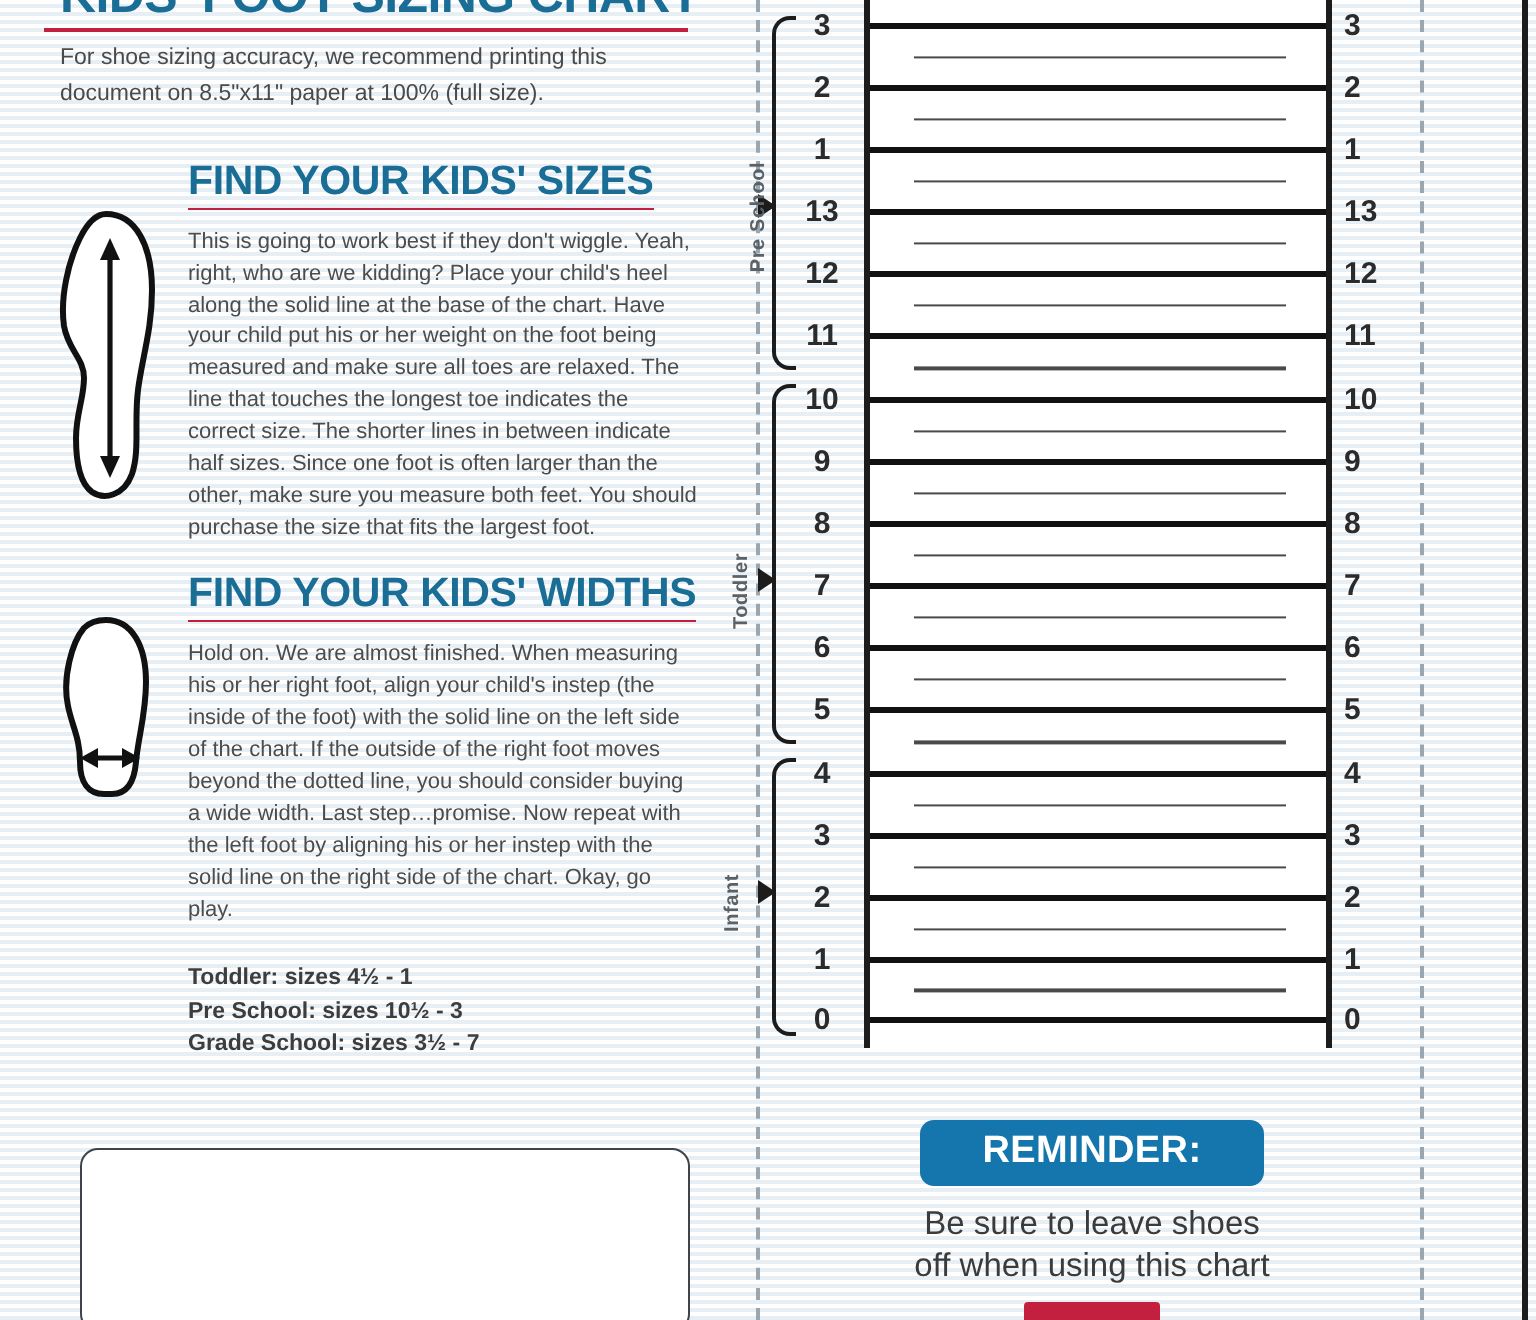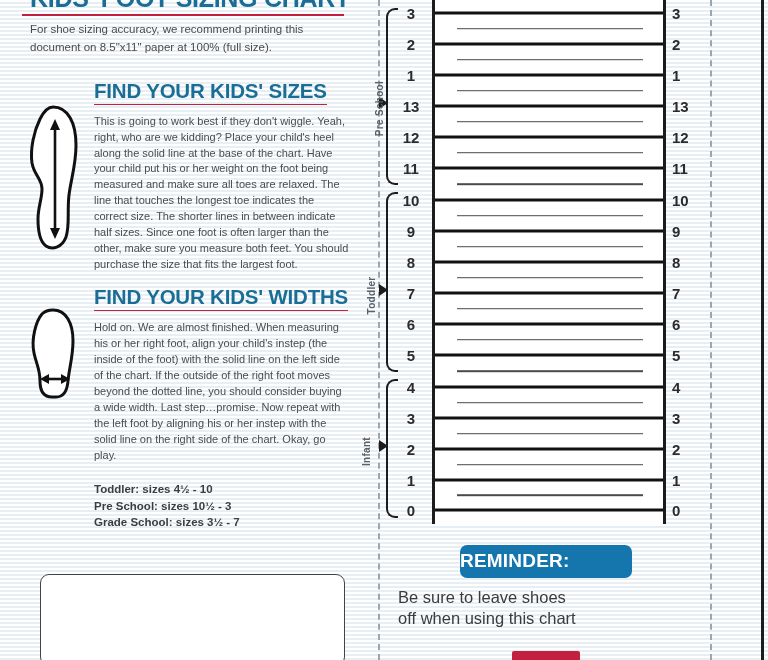--- a/index.html
+++ b/index.html
@@ -209,22 +209,23 @@
     letter-spacing: 0.3px;
     white-space: nowrap;
     transform-origin: center center;
     transform: rotate(-90deg) translateX(0);
   }
 
   
   .reminder {
     position: absolute;
     left: 398px;
-    top: 545px;
+    top: 560px;
     width: 296px;
+    text-align: center;
   }
   .reminder-pill {
     display: block;
     margin: 0 auto;
     width: 172px;
     background: #1476ad;
     color: #ffffff;
     font-size: 19px;
     font-weight: bold;
     letter-spacing: 0.2px;
@@ -288,21 +289,21 @@
         <line x1="24" y1="72" x2="42" y2="72" stroke="#111" stroke-width="2.6"></line>
         <polygon points="18,72 27,67 27,77" fill="#111"></polygon>
         <polygon points="48,72 39,67 39,77" fill="#111"></polygon>
       </svg>
     </div>
     <div class="section-heading">FIND YOUR KIDS' WIDTHS</div>
     <div class="section-body">Hold on.  We are almost finished.  When measuring his or her right foot, align your child's instep (the inside of the foot) with the solid line on the left side of the chart.  If the outside of the right foot moves beyond the dotted line,  you should consider buying a wide width.  Last step…promise.  Now repeat with the left foot by aligning his or her instep with the solid line on the right side of the chart. Okay, go play.</div>
   </div>
 
   <div class="size-list">
-    <div>Toddler: sizes 4½ - 10</div>
+    <div>Toddler: sizes 4½ - 1</div>
     <div>Pre School: sizes 10½ - 3</div>
     <div>Grade School: sizes 3½ - 7</div>
   </div>
 
   <div class="blank-box"></div>
 </div>
 
 <div class="dash-line dash-left"></div>
 <div class="dash-line dash-right"></div>
 

